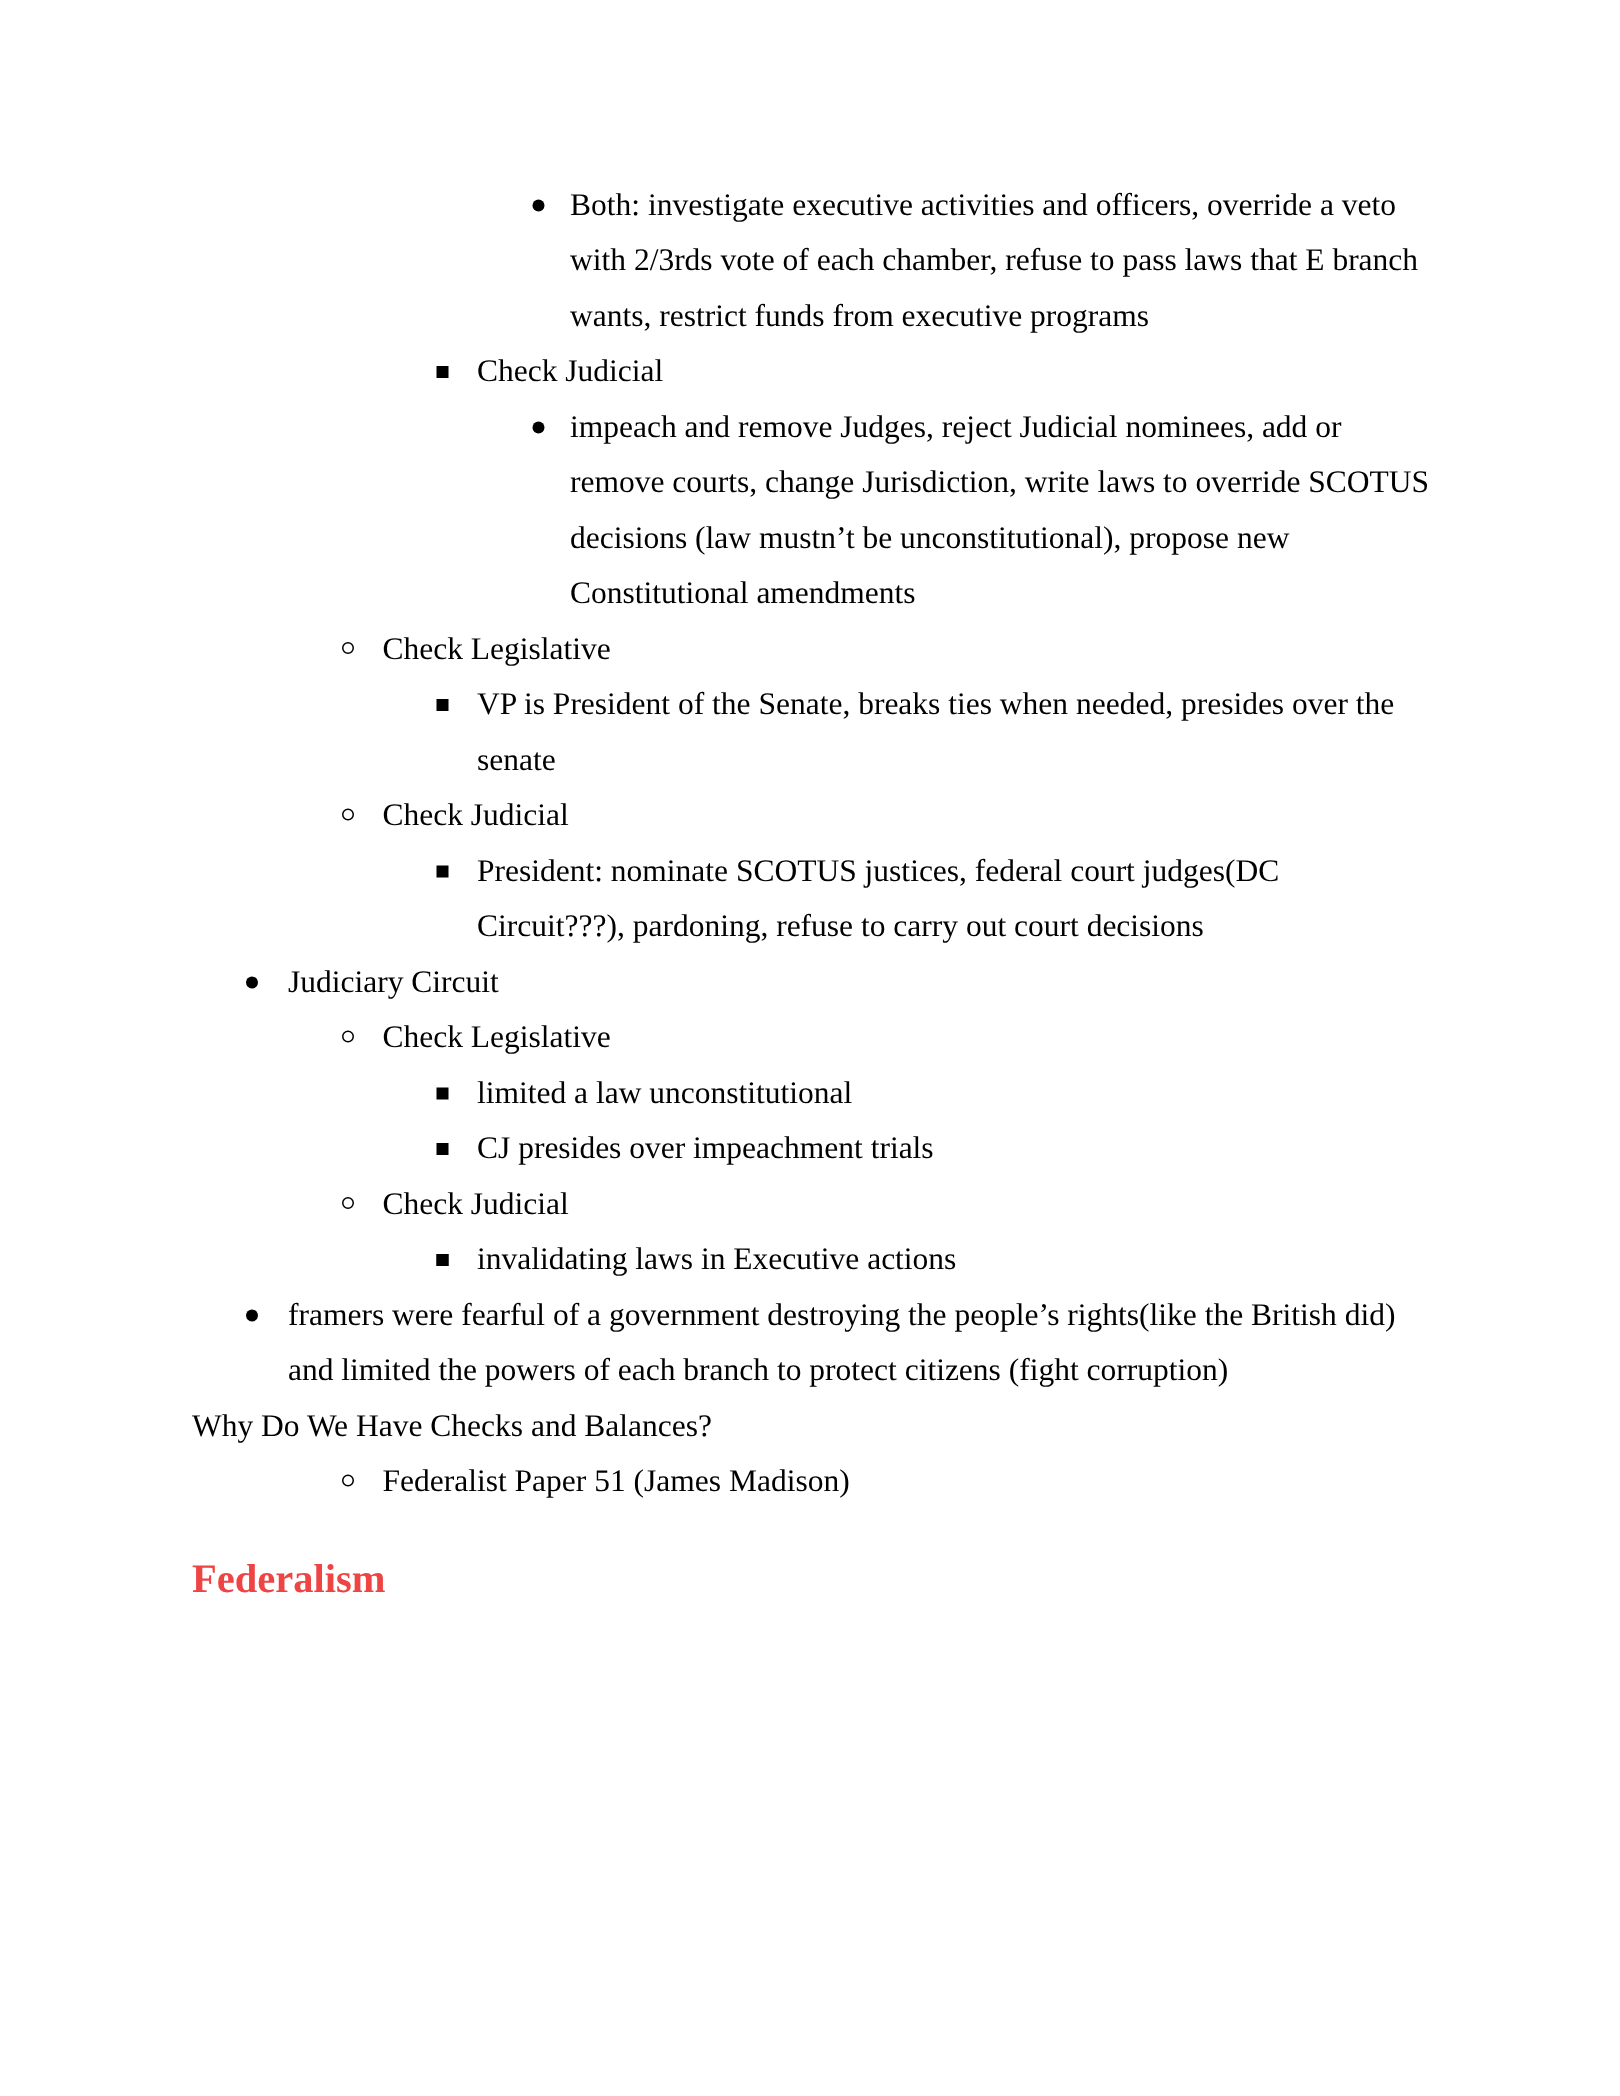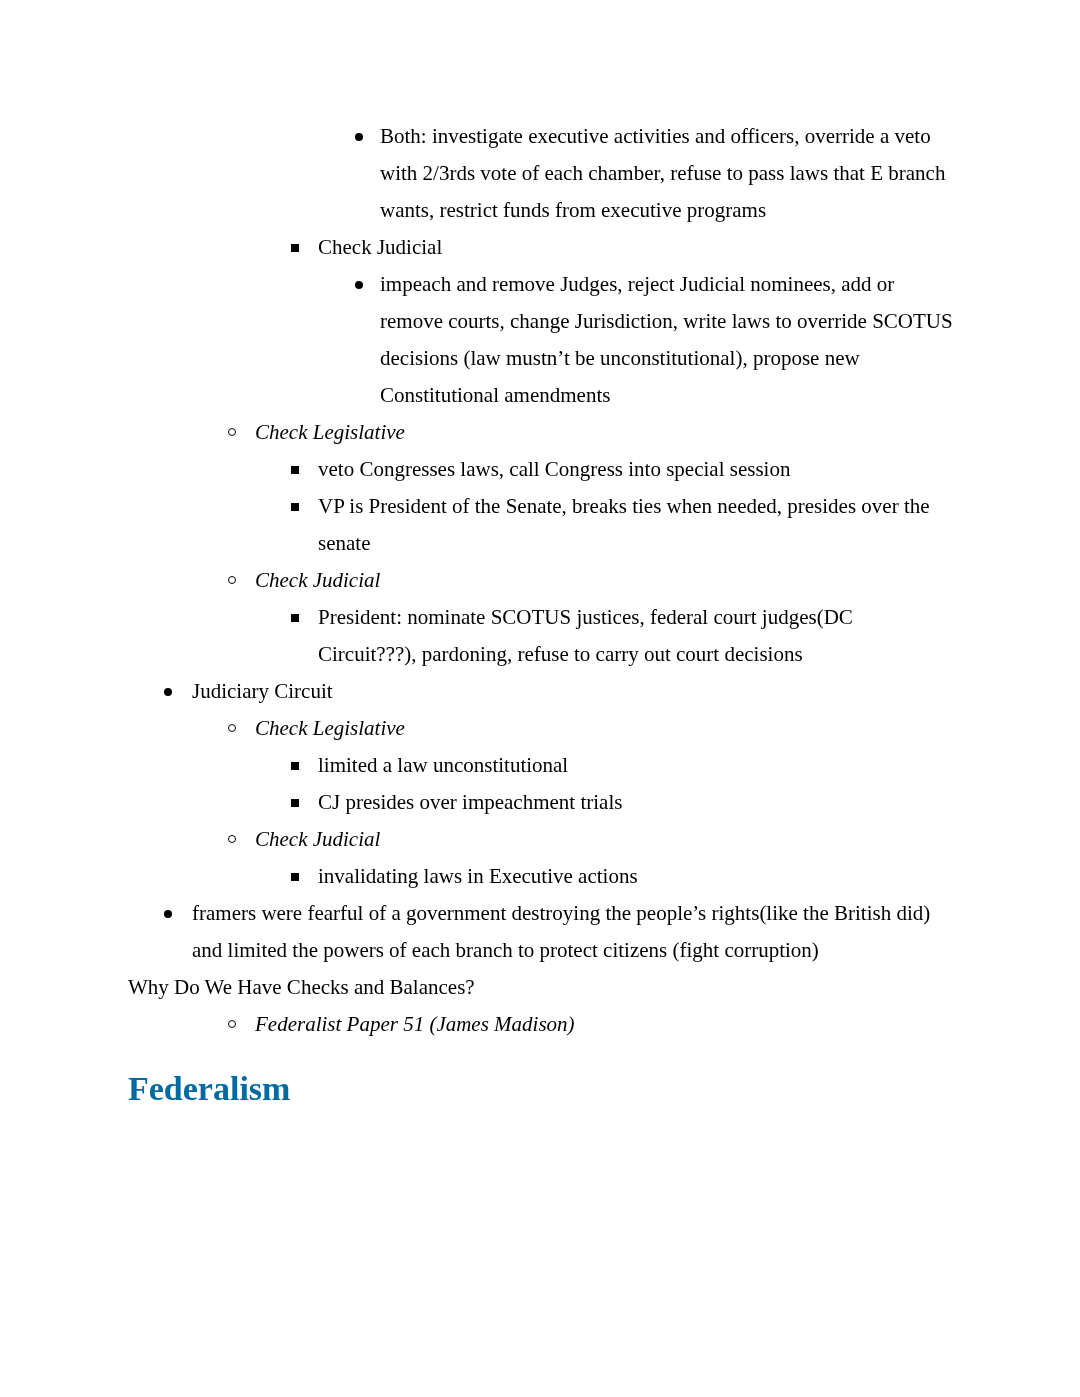--- a/index.html
+++ b/index.html
@@ -18,56 +18,55 @@
   }
   p.li {
     position: relative;
     font-size: 21px;
     line-height: 37px;
     margin: 0;
   }
   
   .l0 { padding-left: 0; }
   .l1 { padding-left: 64px; }
-  .l2 { padding-left: 127px; font-style: italic; }
+  .l2 { padding-left: 127px; }
   .l3 { padding-left: 190px; }
   .l4 { padding-left: 252px; }
   
   .marker { position: absolute; top: 14.5px; display: block; }
   .l1 > .marker { left: 36px; }
   .l2 > .marker { left: 100px; }
   .l3 > .marker { left: 163px; }
   .l4 > .marker { left: 227px; }
   .m-disc   { width: 8px; height: 8px; background: #000; border-radius: 50%; }
   .m-circle { width: 8px; height: 8px; background: transparent; border: 1.5px solid #000; border-radius: 50%; top: 14px; }
   .m-square { width: 8px; height: 8px; background: #000; }
   .heading {
     margin-top: 26px;
-    font-size: 34px;
+    font-size: 27px;
     line-height: 40px;
     font-weight: bold;
-    color: #0369a1;
+    color: #ef4444;
   }
 </style>
 </head>
 <body>
 
 <div class="page">
   <div class="content">
 
     <p class="li l4"><span class="marker m-disc"></span><span>Both: investigate executive activities and officers, override a veto with 2/3rds vote of each chamber, refuse to pass laws that E branch wants, restrict funds from executive programs</span></p>
 
     <p class="li l3"><span class="marker m-square"></span><span>Check Judicial</span></p>
 
     <p class="li l4"><span class="marker m-disc"></span><span>impeach and remove Judges, reject Judicial nominees, add or remove courts, change Jurisdiction, write laws to override SCOTUS decisions (law mustn’t be unconstitutional), propose new Constitutional amendments</span></p>
 
 
     <p class="li l2"><span class="marker m-circle"></span><span>Check Legislative</span></p>
 
-    <p class="li l3"><span class="marker m-square"></span><span>veto Congresses laws, call Congress into special session</span></p>
 
     <p class="li l3"><span class="marker m-square"></span><span>VP is President of the Senate, breaks ties when needed, presides over the senate</span></p>
 
     <p class="li l2"><span class="marker m-circle"></span><span>Check Judicial</span></p>
 
     <p class="li l3"><span class="marker m-square"></span><span>President: nominate SCOTUS justices, federal court judges(DC Circuit???), pardoning, refuse to carry out court decisions</span></p>
 
     <p class="li l1"><span class="marker m-disc"></span><span>Judiciary Circuit</span></p>
 
     <p class="li l2"><span class="marker m-circle"></span><span>Check Legislative</span></p>

